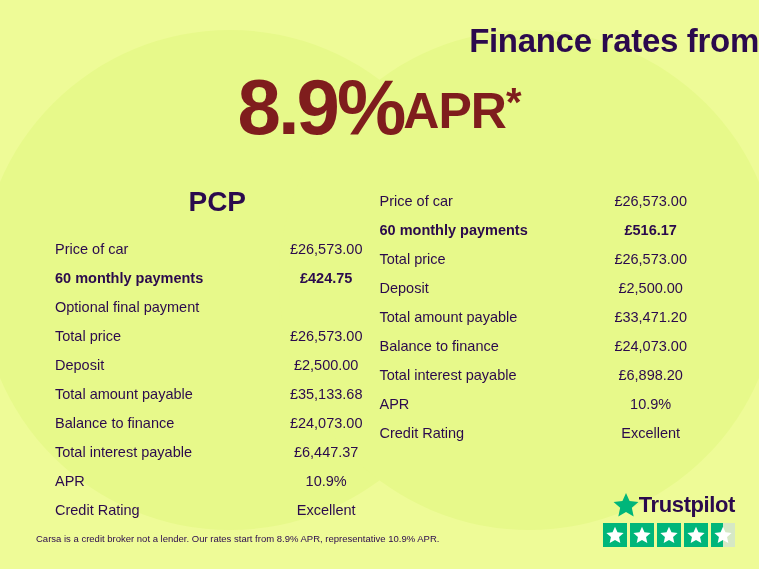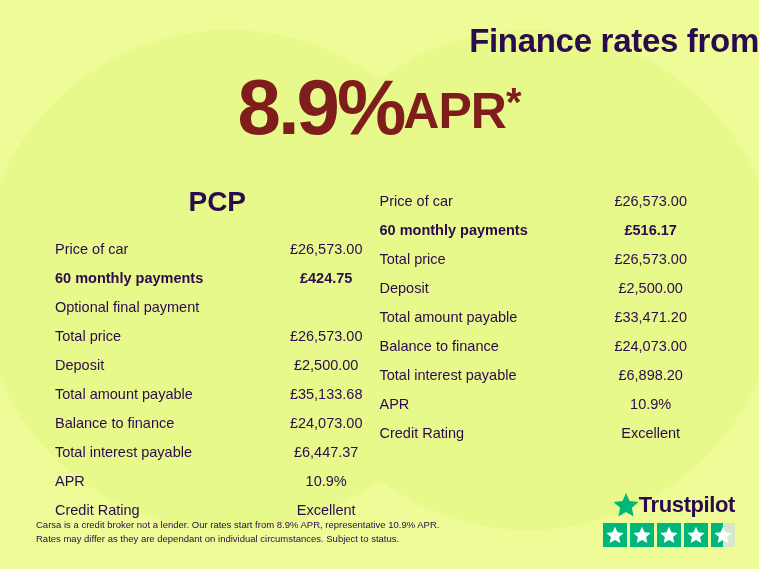--- a/index.html
+++ b/index.html
@@ -250,21 +250,20 @@
           </tr>
         </tbody>
       </table>
     </div>
 
   </div>
 </div>
 
 <div class="footer">
   <div>Carsa is a credit broker not a lender. Our rates start from 8.9% APR, representative 10.9% APR.</div>
-  <div>Rates may differ as they are dependant on individual circumstances. Subject to status.</div>
 </div>
 
 <div class="trustpilot">
   <div class="tp-head">
     <span class="tp-star-big">
       <svg viewBox="0 0 24 24" aria-hidden="true">
           <polygon points="12,1 15.3,8.4 23.5,9.2 17.4,14.6 19.1,22.6 12,18.5 4.9,22.6 6.6,14.6 0.5,9.2 8.7,8.4" fill="#00b67a"></polygon>
         </svg>
     </span>
     <span>Trustpilot</span>

